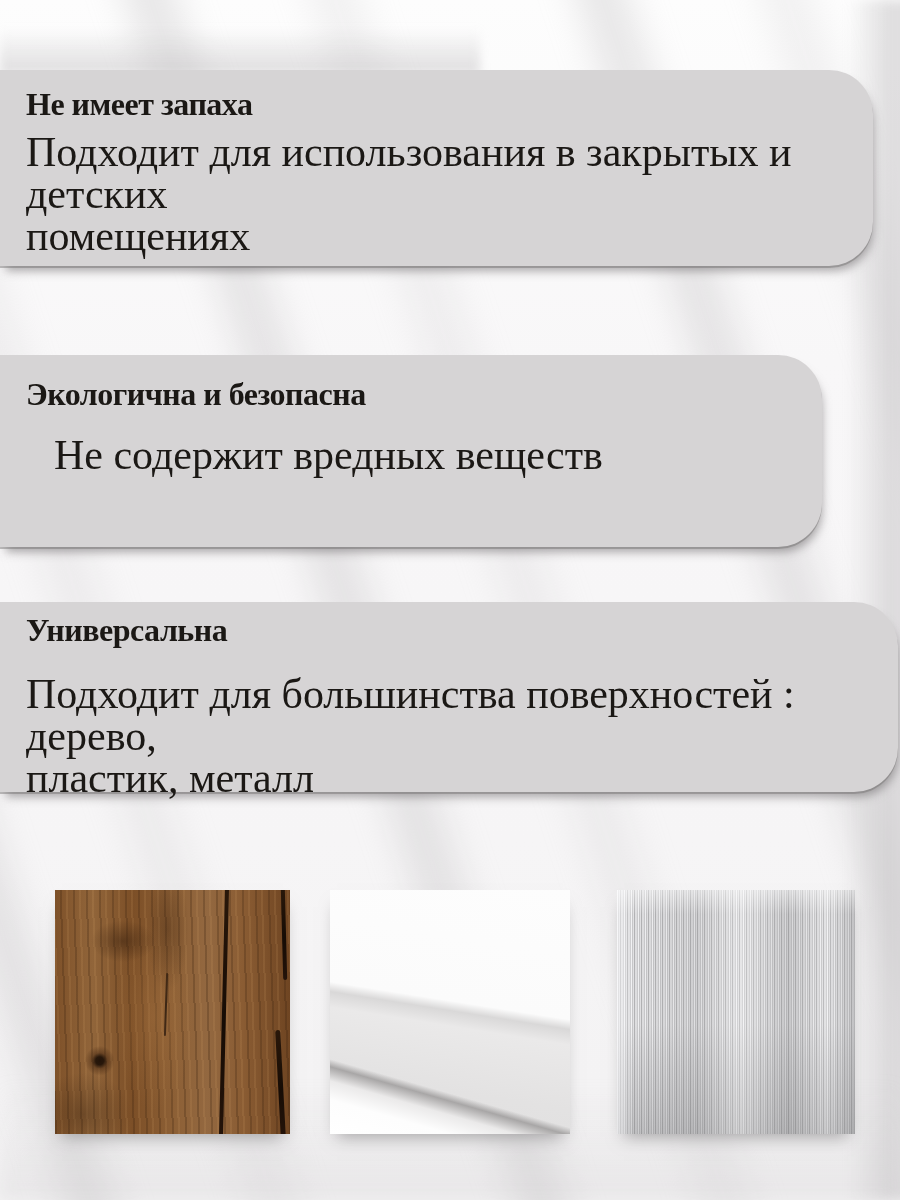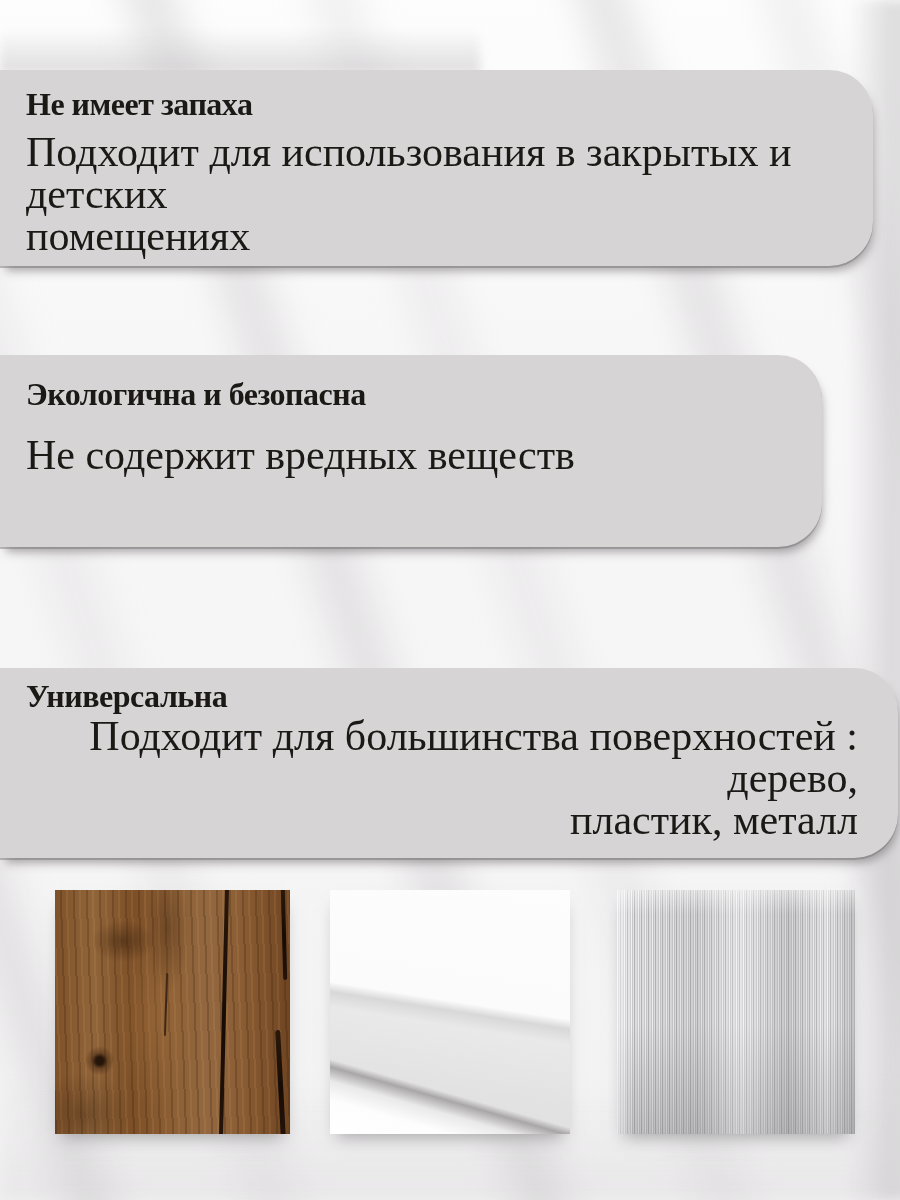--- a/index.html
+++ b/index.html
@@ -45,23 +45,23 @@
   }
   .card h2{
     margin:0;font-size:32px;line-height:1.2;font-weight:bold;letter-spacing:-0.5px;
   }
   .card p{
     margin:0;font-size:42px;line-height:42px;font-weight:normal;white-space:pre-line;
   }
   .card-odorless {top:70px;width:873px;height:196px;}
   .card-odorless p {margin-top:8px;}
   .card-eco      {top:355px;width:822px;height:192px;padding-top:20px;}
-  .card-eco p    {margin-top:21px;}
-  .card-universal{top:668px;width:898px;height:190px;padding-top:9px;}
-  .card-universal p{margin-top:0;text-align:right;}
+  .card-eco p    {margin-top:21px;margin-left:28px;}
+  .card-universal{top:602px;width:898px;height:190px;padding-top:9px;}
+  .card-universal p{margin-top:24px;}
 
   .swatch{
     position:absolute;top:890px;height:244px;z-index:2;
     box-shadow:0 10px 16px -7px rgba(128,126,128,0.65);
   }
   
   .swatch-wood{left:55px;width:235px;overflow:hidden;
     background:
       radial-gradient(circle at 19% 70%, rgba(28,15,6,0.95) 0px, rgba(28,15,6,0.9) 4px, rgba(70,40,18,0.5) 8px, rgba(0,0,0,0) 15px),
       radial-gradient(ellipse 46px 30px at 29% 21%, rgba(62,36,16,0.55), rgba(0,0,0,0) 70%),

